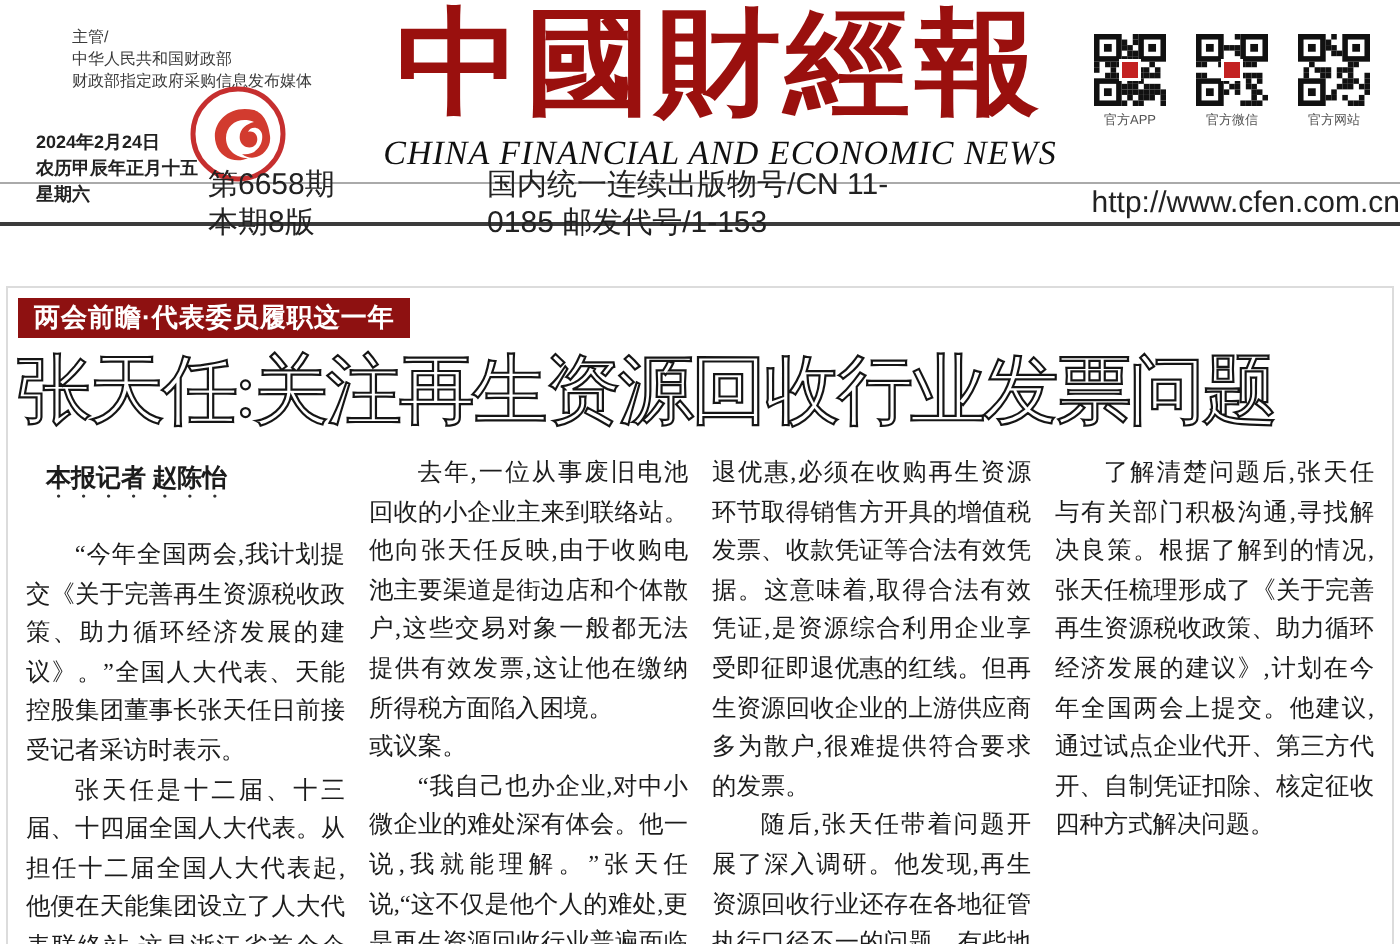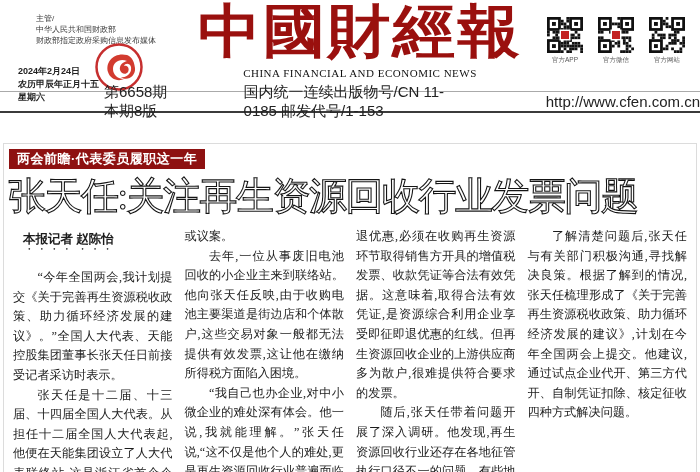--- a/index.html
+++ b/index.html
@@ -6,21 +6,21 @@
   html,body { width:700px; height:472px; overflow:hidden; background:#fff; }
   body { font-family:"Liberation Serif", serif; color:#222; position:relative; }
 
   
   .header { position:absolute; left:0; top:0; width:700px; height:112px; }
   .supervisor { position:absolute; left:36px; top:13px; font-size:8px; line-height:11px; color:#3a3a3a; font-family:"Liberation Sans", sans-serif; }
   .dateblock { position:absolute; left:18px; top:53px; font-size:9px; line-height:13px; color:#222; font-weight:bold; font-family:"Liberation Sans", sans-serif;margin-top:12px; }
   .logo { position:absolute; left:94px; top:42px; width:50px; height:50px; }
   .mast { position:absolute; left:150px; top:0px; width:420px; text-align:center; }
   .mast-title { font-size:58px; line-height:64px; font-weight:900; color:#9a100e; letter-spacing:2px; transform:scaleX(1.08); transform-origin:center; white-space:nowrap; }
-  .mast-en { font-size:11px; letter-spacing:0.5px; color:#111; margin-top:3px; }
+  .mast-en { font-size:17px; font-style:italic; letter-spacing:0.5px; color:#111; margin-top:3px; }
   .qrzone { position:absolute; right:14px; top:17px; display:flex; gap:13px; }
   .qrcell { width:38px; text-align:center; }
   .qr { width:36px; height:36px; background:#fff; display:block; margin:0 auto; }
   .qr-label { font-size:6.5px; color:#555; margin-top:3px; font-family:"Liberation Sans", sans-serif; }
 
   
   .infobar { position:absolute; left:0; top:91px; width:700px; height:22px; border-top:1px solid #aaa; border-bottom:2px solid #3b3b3b; display:flex; align-items:center; font-size:15px; color:#222; font-family:"Liberation Sans", sans-serif; }
   .infobar .issue { margin-left:104px; }
   .infobar .pubno { margin-left:66px; }
   .infobar .site { margin-left:95px; }
@@ -259,22 +259,22 @@
 <div class="article-box">
   <div class="kicker">两会前瞻·代表委员履职这一年</div>
   <div class="headline">张天任:关注再生资源回收行业发票问题</div>
   <div class="cols">
     <div class="col">
       <div class="byline">本报记者 赵陈怡</div>
     <div class="para indent">“今年全国两会,我计划提交《关于完善再生资源税收政策、助力循环经济发展的建议》。”全国人大代表、天能控股集团董事长张天任日前接受记者采访时表示。</div>
         <div class="para indent">张天任是十二届、十三届、十四届全国人大代表。从担任十二届全国人大代表起,他便在天能集团设立了人大代表联络站,这是浙江省首个企业人大代表联络站。“这样方便大家找到我。”他说。一杯清茶、一台电脑,张天任详细地记录着来访群众的每一项诉求。履职11年来,张天任累计提交300余份建议</div>
       </div>
     <div class="col">
+        <div class="para indent">去年,一位从事废旧电池回收的小企业主来到联络站。他向张天任反映,由于收购电池主要渠道是街边店和个体散户,这些交易对象一般都无法提供有效发票,这让他在缴纳所得税方面陷入困境。</div>
         <div class="para">或议案。</div>
-        <div class="para indent">去年,一位从事废旧电池回收的小企业主来到联络站。他向张天任反映,由于收购电池主要渠道是街边店和个体散户,这些交易对象一般都无法提供有效发票,这让他在缴纳所得税方面陷入困境。</div>
         <div class="para indent">“我自己也办企业,对中小微企业的难处深有体会。他一说,我就能理解。”张天任说,“这不仅是他个人的难处,更是再生资源回收行业普遍面临的问题。”</div>
       </div>
     <div class="col">
         <div class="para">退优惠,必须在收购再生资源环节取得销售方开具的增值税发票、收款凭证等合法有效凭据。这意味着,取得合法有效凭证,是资源综合利用企业享受即征即退优惠的红线。但再生资源回收企业的上游供应商多为散户,很难提供符合要求的发票。</div>
         <div class="para indent">随后,张天任带着问题开展了深入调研。他发现,再生资源回收行业还存在各地征管执行口径不一的问题。有些地方规定500元以下可以使用自制凭证;有些地方以销售额不超过10万元作为免征增值税计算标准,即月销售不超过10万元的可以使用自制凭证;有些地方</div>
       </div>
     <div class="col">
         <div class="para indent">了解清楚问题后,张天任与有关部门积极沟通,寻找解决良策。根据了解到的情况,张天任梳理形成了《关于完善再生资源税收政策、助力循环经济发展的建议》,计划在今年全国两会上提交。他建议,通过试点企业代开、第三方代开、自制凭证扣除、核定征收四种方式解决问题。</div>
       </div>
   </div>

